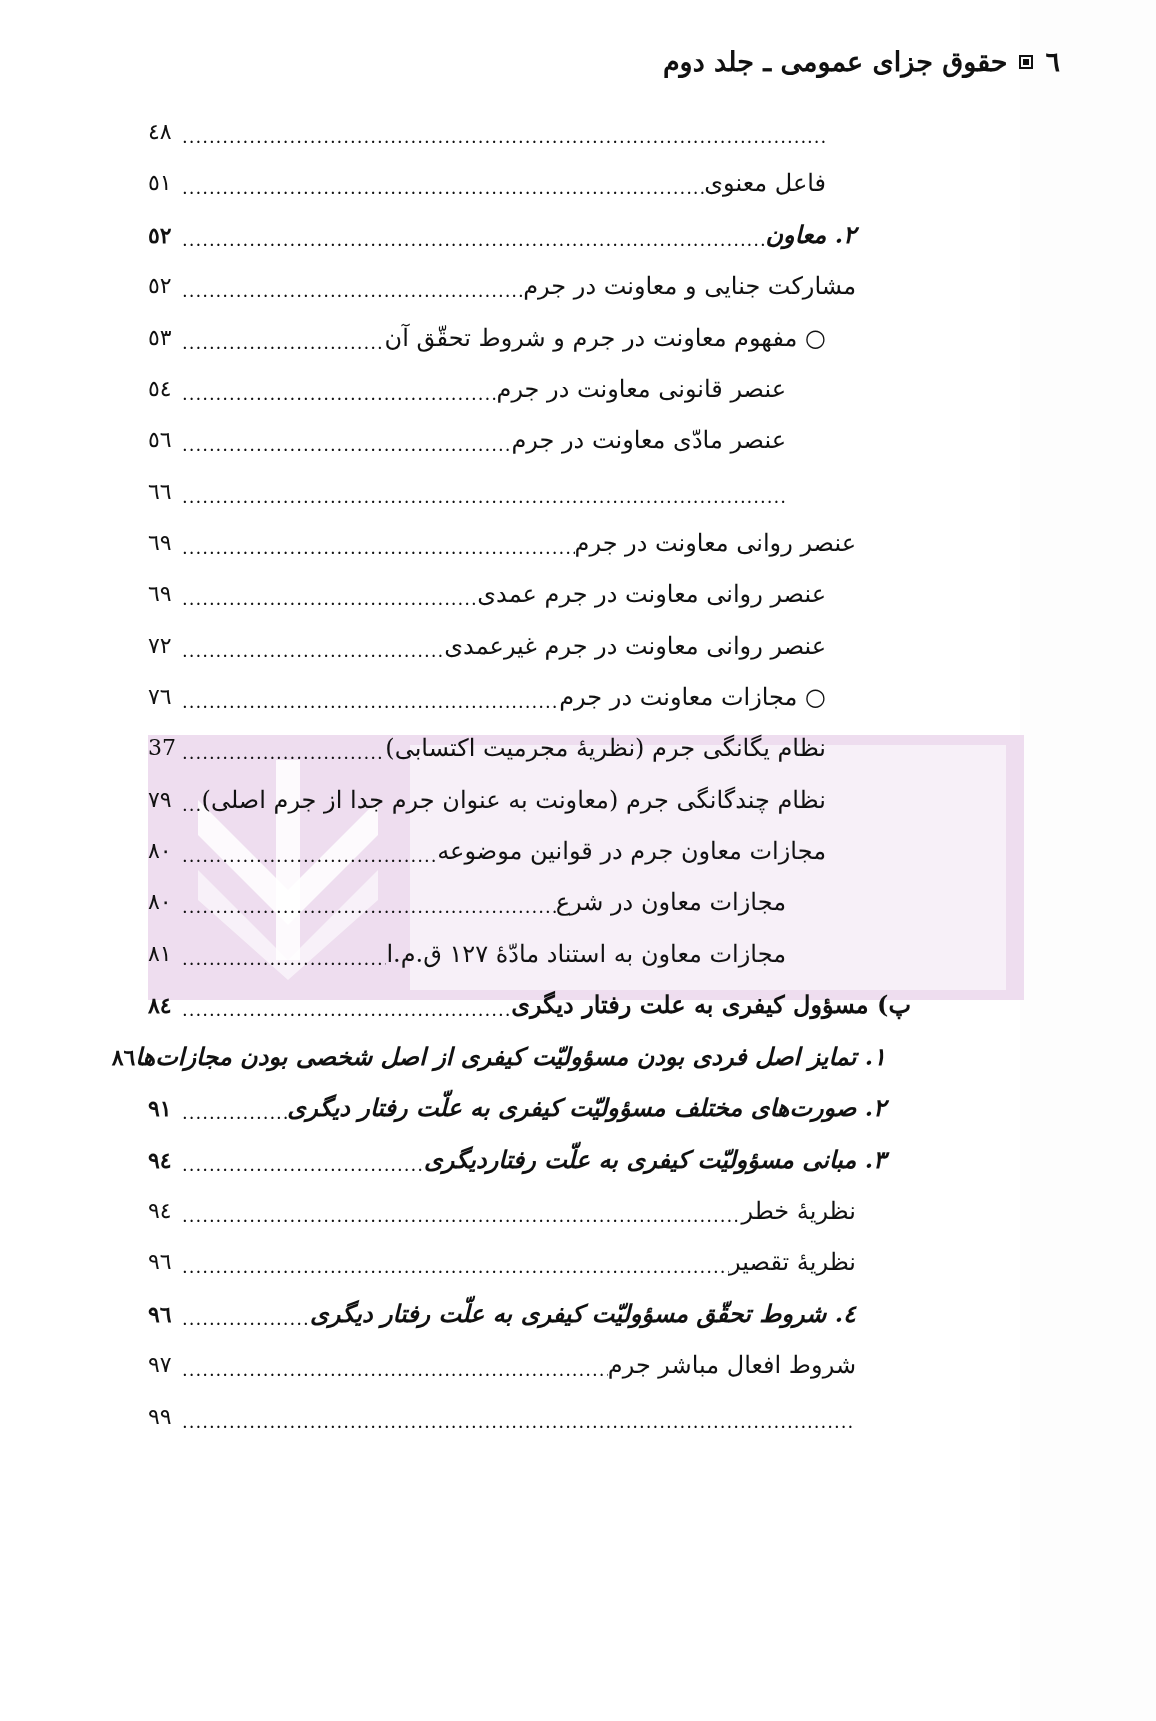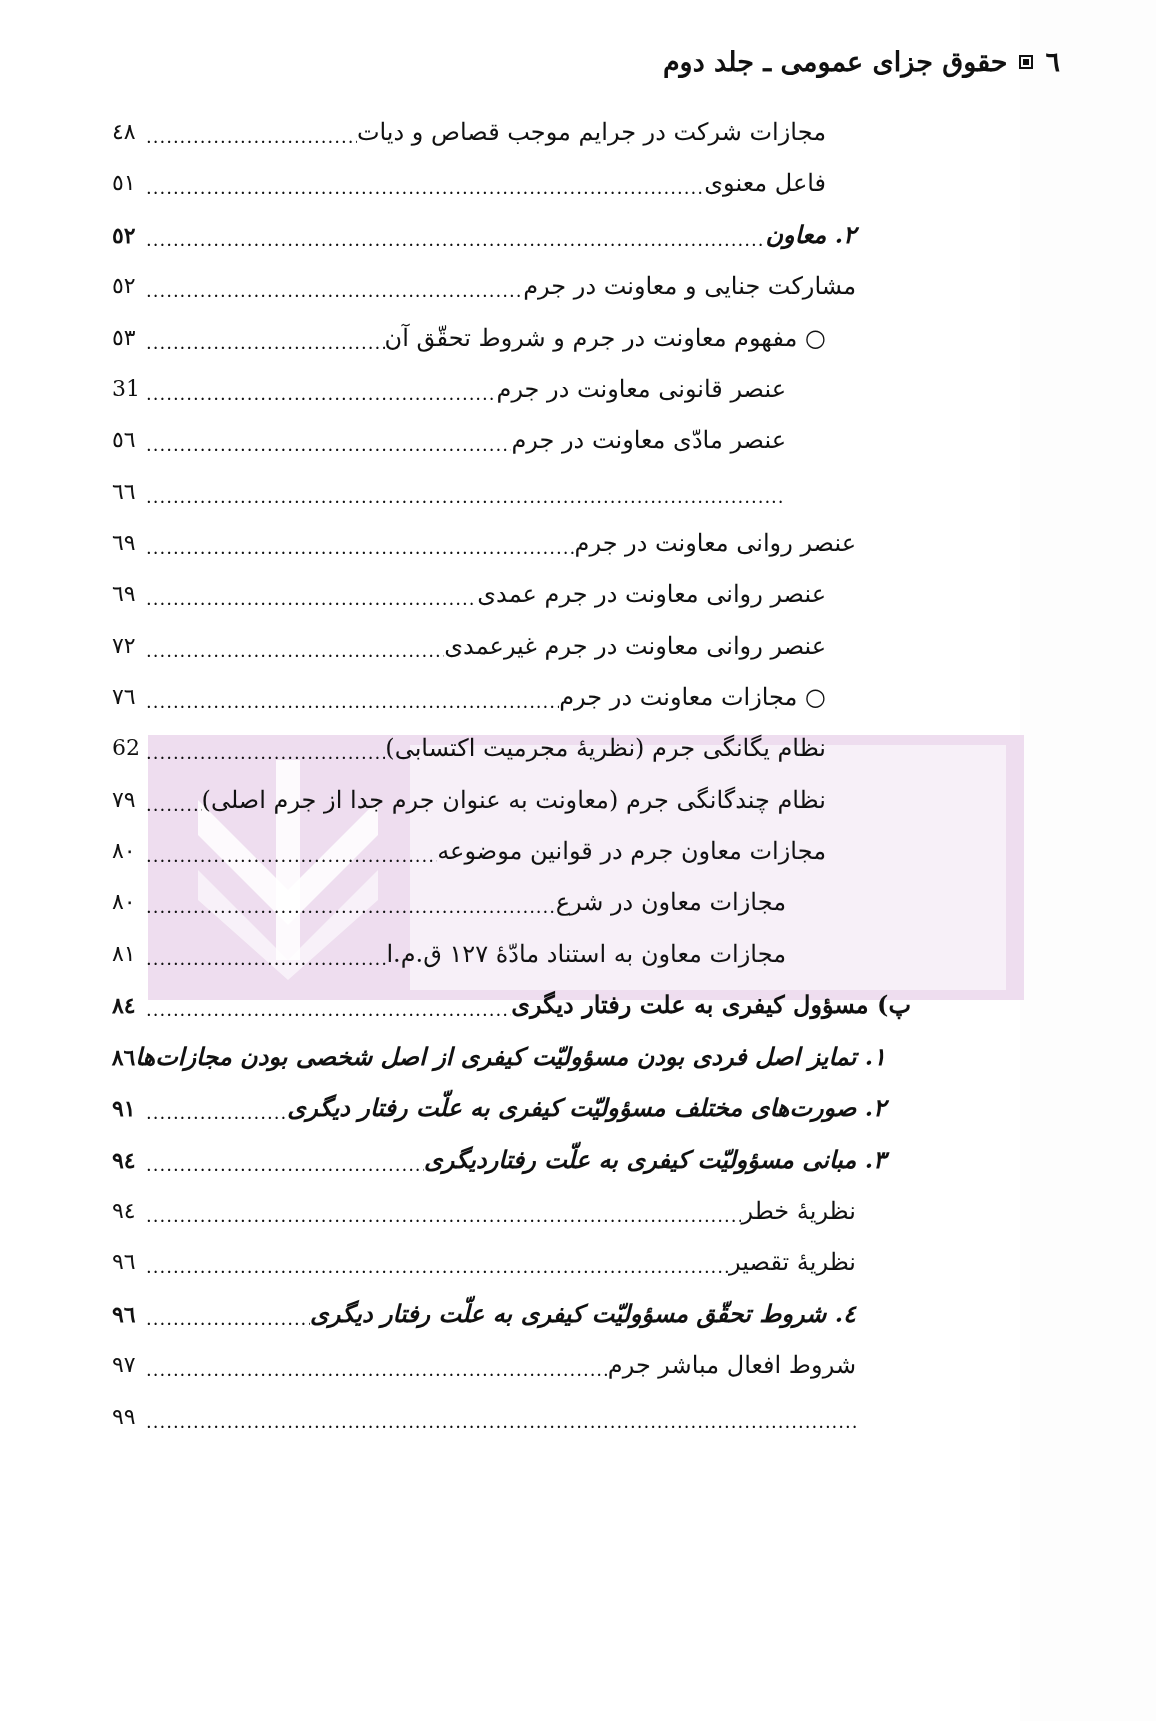--- a/index.html
+++ b/index.html
@@ -34,21 +34,21 @@
   .row {
     position: absolute; left: 112px; height: 40px; direction: rtl;
     display: flex; align-items: flex-end; font-size: 24px; line-height: 40px;
   }
   .row .title { white-space: nowrap; }
   .row .dots {
     flex: 1; overflow: hidden; white-space: nowrap; direction: ltr;
     text-align: right; font-size: 18px; letter-spacing: 1px; line-height: 30px;
   }
   .row .dots::before { content: "......................................................................................................................................................................................................"; }
-  .row .page-num { width: 34px; text-align: left; direction: rtl; font-size: 22px; }
+  .row .page-num { width: 34px; text-align: left; direction: rtl; font-size: 22px; margin-left: 36px; }
   .bold { font-weight: bold; }
   .bolditalic { font-weight: bold; font-style: italic; }
 </style>
 </head>
 <body>
 
 <div class="page">
   <div class="right-shadow"></div>
 
   <div class="watermark">
@@ -61,21 +61,20 @@
   </div>
 
   <div class="header">
     <span>٦</span>
     <span class="sq"></span>
     <span>حقوق جزای عمومی ـ جلد دوم</span>
   </div>
 
   <div class="toc" id="toc">
       <div class="row" style="top: 112px; right: 330px;">
-        <span class="title">مجازات شرکت در جرایم موجب قصاص و دیات</span>
         <span class="dots"></span>
         <span class="page-num">٤٨</span>
       </div>
       <div class="row" style="top: 163px; right: 330px;">
         <span class="title">فاعل معنوی</span>
         <span class="dots"></span>
         <span class="page-num">٥١</span>
       </div>
       <div class="row" style="top: 215px; right: 300px;">
         <span class="title bolditalic">۲. معاون</span>
@@ -88,21 +87,21 @@
         <span class="page-num">٥٢</span>
       </div>
       <div class="row" style="top: 318px; right: 330px;">
         <span class="title">○ مفهوم معاونت در جرم و شروط تحقّق آن</span>
         <span class="dots"></span>
         <span class="page-num">٥٣</span>
       </div>
       <div class="row" style="top: 369px; right: 370px;">
         <span class="title">عنصر قانونی معاونت در جرم</span>
         <span class="dots"></span>
-        <span class="page-num">31</span>
+        <span class="page-num">٥٤</span>
       </div>
       <div class="row" style="top: 420px; right: 370px;">
         <span class="title">عنصر مادّی معاونت در جرم</span>
         <span class="dots"></span>
         <span class="page-num">٥٦</span>
       </div>
       <div class="row" style="top: 472px; right: 370px;">
         <span class="dots"></span>
         <span class="page-num">٦٦</span>
       </div>
@@ -122,21 +121,21 @@
         <span class="page-num">۷۲</span>
       </div>
       <div class="row" style="top: 677px; right: 330px;">
         <span class="title">○ مجازات معاونت در جرم</span>
         <span class="dots"></span>
         <span class="page-num">۷٦</span>
       </div>
       <div class="row" style="top: 728px; right: 330px;">
         <span class="title">نظام یگانگی جرم (نظریهٔ مجرمیت اکتسابی)</span>
         <span class="dots"></span>
-        <span class="page-num">62</span>
+        <span class="page-num">37</span>
       </div>
       <div class="row" style="top: 780px; right: 330px;">
         <span class="title">نظام چندگانگی جرم (معاونت به عنوان جرم جدا از جرم اصلی)</span>
         <span class="dots"></span>
         <span class="page-num">۷۹</span>
       </div>
       <div class="row" style="top: 831px; right: 330px;">
         <span class="title">مجازات معاون جرم در قوانین موضوعه</span>
         <span class="dots"></span>
         <span class="page-num">۸۰</span>

